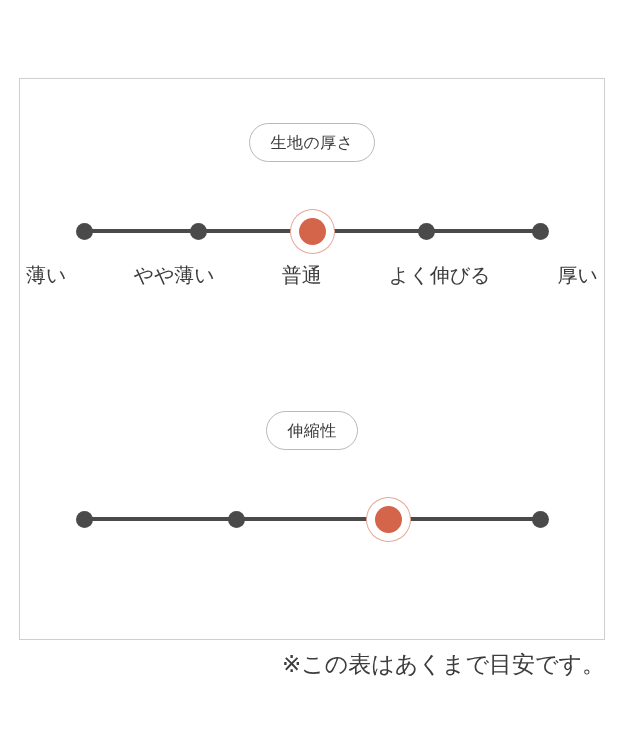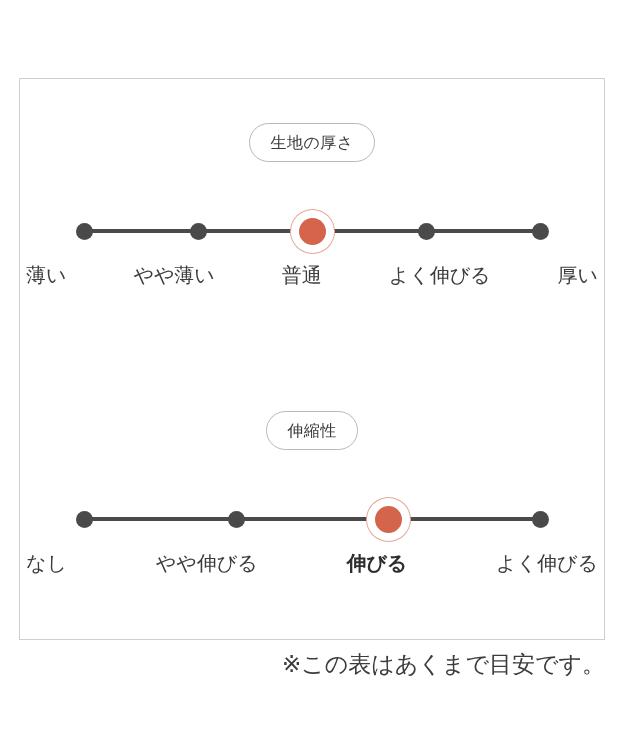--- a/index.html
+++ b/index.html
@@ -206,25 +206,19 @@
             </span>
           <span class="dot-slot">
               <span class="dot is-active"></span>
             </span>
           <span class="dot-slot">
               <span class="dot"></span>
             </span>
         </div>
       </div>
 
-      <div class="labels">
-        <span class="label">なし</span>
-        <span class="label">やや伸びる</span>
-        <span class="label is-active">伸びる</span>
-        <span class="label">よく伸びる</span>
-      </div>
     </div>
 
   </div>
 
   <div class="footnote">※この表はあくまで目安です。</div>
 
 </div>
 
 </body></html>

